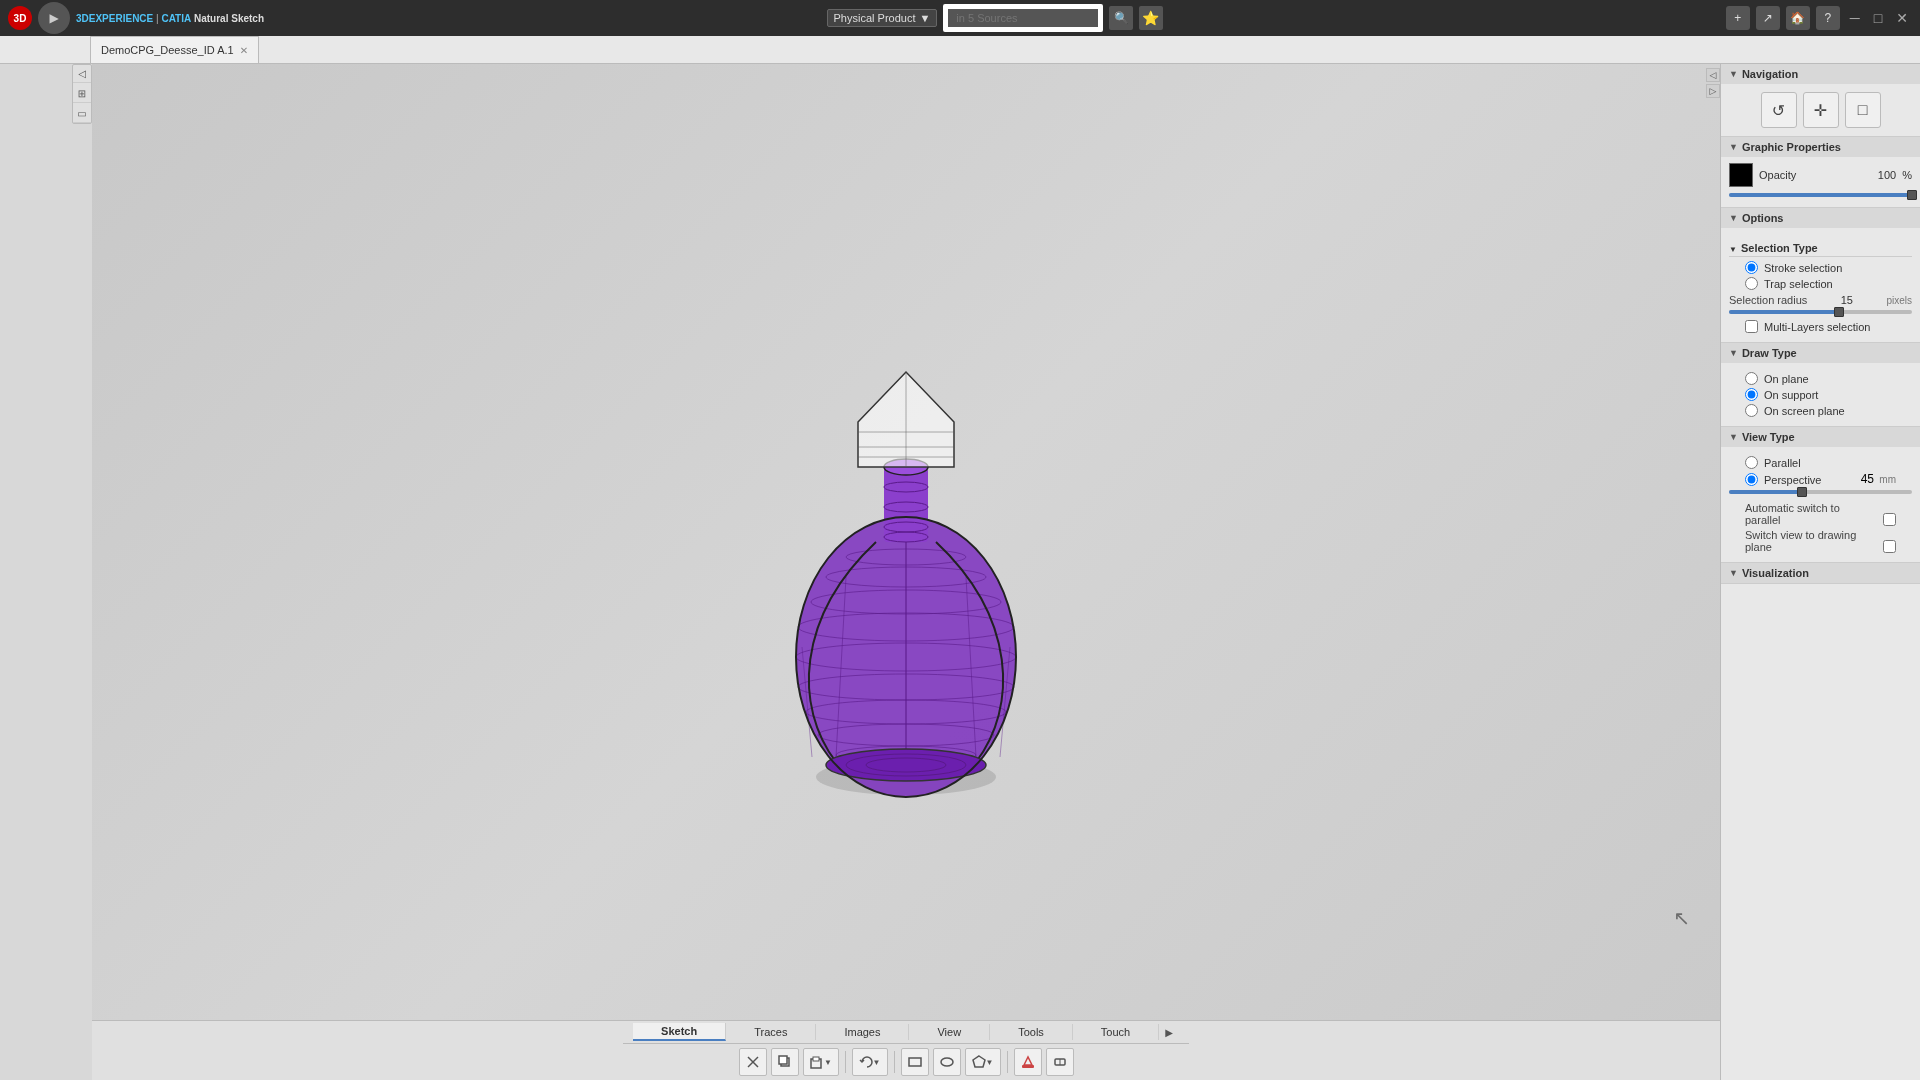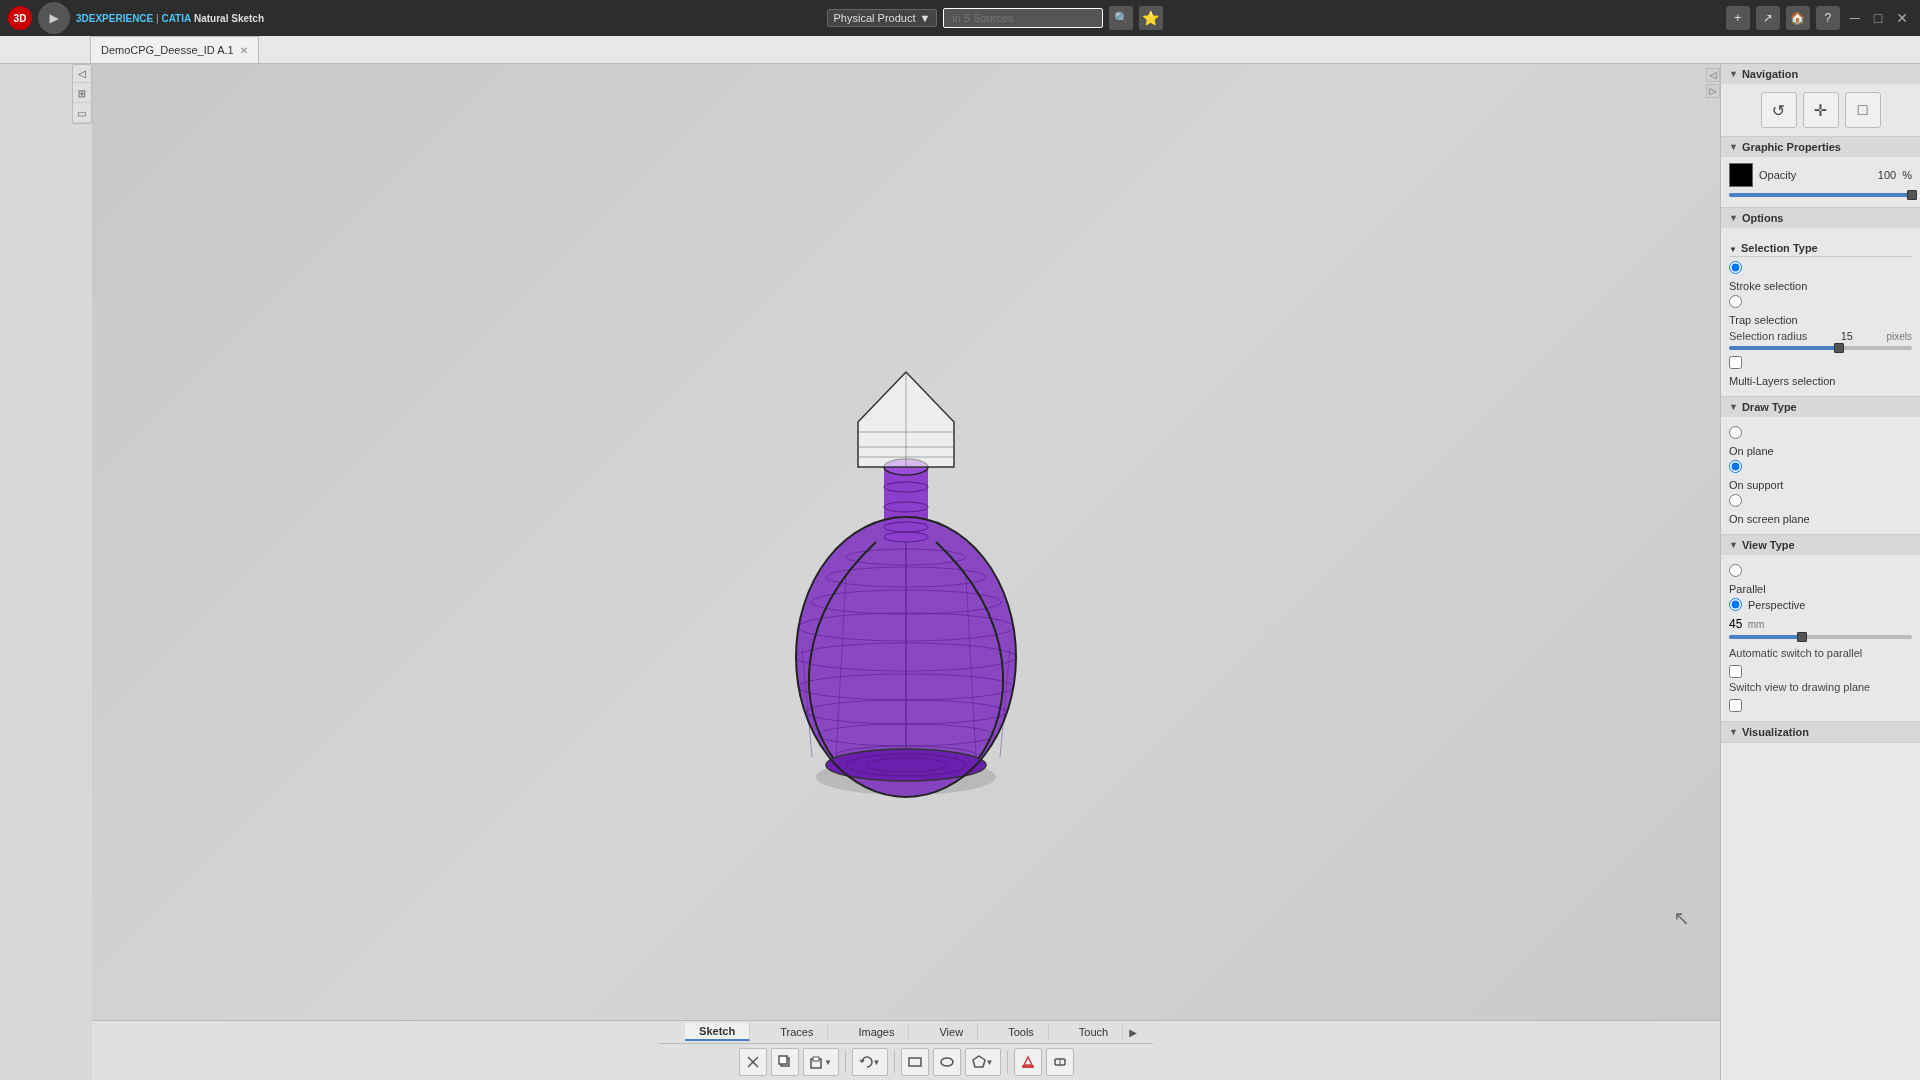--- a/index.html
+++ b/index.html
@@ -22,21 +22,21 @@
     }
     #title-bar .app-name { color: #aaa; font-size: 10px; }
     #title-bar .app-name span { color: #4fc3f7; font-weight: bold; }
     #title-bar .center { display: flex; align-items: center; gap: 6px; }
     #title-bar .product-select {
       background: #444; border: 1px solid #666; color: #ddd;
       padding: 2px 6px; border-radius: 2px; font-size: 11px; cursor: pointer;
       display: flex; align-items: center; gap: 4px;
     }
     #title-bar .search-box {
-      background: #555; border: 1px solid #ffffff; color: #ddd;
+      background: #555; border: 5px solid #ffffff; color: #ddd;
       padding: 3px 8px; border-radius: 2px; font-size: 11px; width: 160px;
     }
     #title-bar .right { display: flex; align-items: center; gap: 6px; }
     #title-bar .win-btn { color: #aaa; cursor: pointer; font-size: 14px; padding: 0 4px; }
 
     
     #tab-bar {
       width: 100%; height: 28px; background: #e8e8e8;
       border-bottom: 1px solid #bbb;
       display: flex; align-items: center; padding: 0 90px 0 90px;
@@ -117,21 +117,21 @@
     }
     .slider-fill { height: 100%; background: #4a7fc1; border-radius: 2px; }
     .slider-thumb {
       position: absolute; right: 0; top: 50%;
       transform: translate(50%, -50%);
       width: 10px; height: 10px; background: #555;
       border: 1px solid #333; border-radius: 1px; cursor: pointer;
     }
 
     
-    .option-row { display: flex; align-items: flex-start; gap: 6px; margin: 3px 0; flex-direction: column; }
+    .option-row { display: flex; align-items: flex-end; gap: 6px; margin: 3px 16px; }
     .option-row label { font-size: 11px; color: #333; cursor: pointer; }
     input[type=radio], input[type=checkbox] { cursor: pointer; margin: 0; }
 
     
     .sel-radius-row {
       display: flex; align-items: center; justify-content: space-between;
       margin: 4px 0;
     }
     .sel-radius-label { font-size: 11px; color: #444; }
     .sel-radius-value { font-size: 11px; color: #333; }
@@ -150,22 +150,22 @@
       position: absolute; bottom: 0; left: 92px;
       right: 200px; height: 60px;
       background: #e0e0e0; border-top: 1px solid #bbb;
       display: flex; flex-direction: column; align-items: center;
     }
     #toolbar-tabs {
       display: flex; align-items: center; height: 24px;
       gap: 0; border-bottom: 1px solid #bbb; padding: 0 10px;
     }
     .toolbar-tab {
-      padding: 2px 14px; font-size: 11px; cursor: pointer;
-      color: #333; border-right: 1px solid #ccc; margin-left: 16px;
+      padding: 2px 28px; font-size: 11px; cursor: pointer;
+      color: #333; border-right: 1px solid #ccc;
     }
     .toolbar-tab.active {
       background: #f0f0f0; font-weight: bold;
       border-bottom: 2px solid #4a7fc1;
     }
     .toolbar-tab-arrow { padding: 2px 6px; font-size: 10px; color: #555; cursor: pointer; }
     #toolbar-icons {
       display: flex; align-items: center; gap: 4px; padding: 4px 10px;
       height: 36px;
     }

